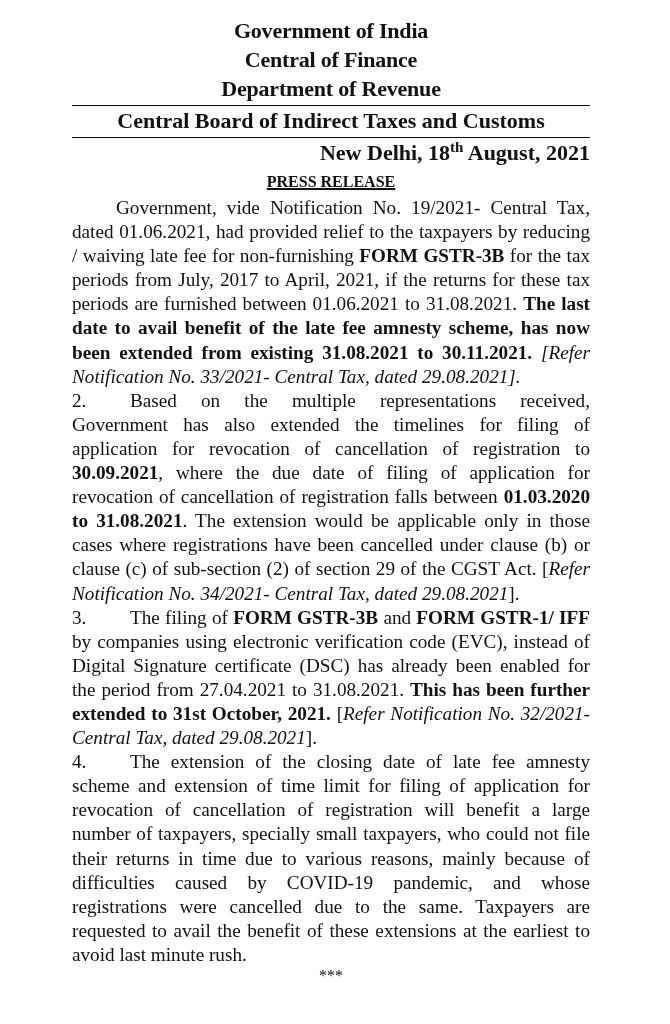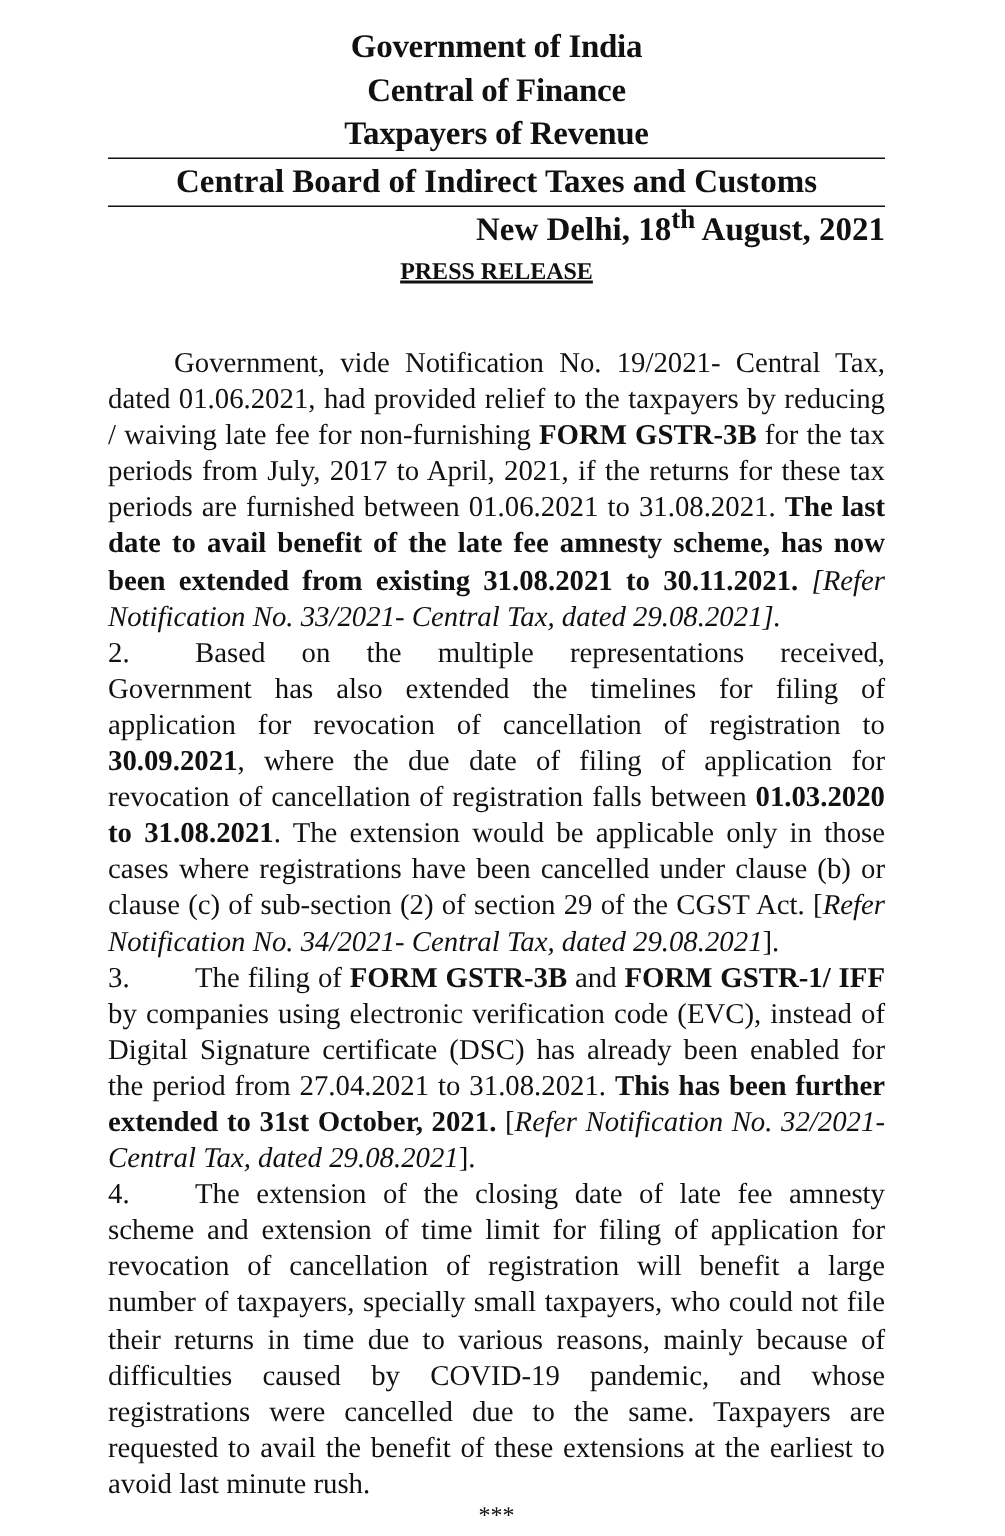--- a/index.html
+++ b/index.html
@@ -7,38 +7,38 @@
     width: 670px; height: 1024px; overflow: hidden;
     font-family: "Liberation Serif", "DejaVu Serif", serif;
     color: #111111;
   }
   .page { position: relative; width: 616px; height: 1024px; }
   .header { position: absolute; left: 72px; width: 518px; top: 16px; text-align: center; }
   .hline { font-weight: bold; font-size: 22px; line-height: 29px; letter-spacing: -0.2px; }
   .rule { border-top: 1.5px solid #111; margin: 2px 0 0 0; }
   .cbic { font-weight: bold; font-size: 22px; line-height: 29px; margin-top: 0px; }
   .dateline { text-align: right; font-weight: bold; font-size: 22px; line-height: 30px; }
-  .dateline sup { font-size: 18px; line-height: 0; vertical-align: super; }
+  .dateline sup { font-size: 15px; line-height: 0; vertical-align: super; }
   .press { font-weight: bold; font-size: 16px; line-height: 28px; text-decoration: underline; text-decoration-thickness: 1.5px; }
-  .body { position: absolute; left: 72px; width: 518px; top: 196px; font-size: 19.2px; line-height: 24.1px; margin-top: 35px; }
+  .body { position: absolute; left: 72px; width: 518px; top: 196px; font-size: 19.2px; line-height: 24.1px; }
   .para { text-align: justify; margin: 0; }
   .para .num { display: inline-block; width: 58px; }
   .indent { display: inline-block; width: 44px; }
   b { font-weight: bold; }
   i { font-style: italic; }
   .stars { text-align: center; margin-top: 0px; font-size: 16px; line-height: 18px; }
 </style>
 </head>
 <body>
 
 <div class="page">
   <div class="header">
     <div class="hline">Government of India</div>
     <div class="hline">Central of Finance</div>
-    <div class="hline">Taxpayers of Revenue</div>
+    <div class="hline">Department of Revenue</div>
     <div class="rule"></div>
     <div class="cbic">Central Board of Indirect Taxes and Customs</div>
     <div class="rule"></div>
     <div class="dateline"><span>New Delhi, 18</span><sup>th</sup><span> August, 2021</span></div>
     <div class="press">PRESS RELEASE</div>
   </div>
 
   <div class="body">
     <p class="para"><span class="indent"></span><span>Government, vide Notification No. 19/2021- Central Tax, dated 01.06.2021, had provided relief to the taxpayers by reducing / waiving late fee for non-furnishing </span><b>FORM GSTR-3B</b><span> for the tax periods from July, 2017 to April, 2021, if the returns for these tax periods are furnished between 01.06.2021 to 31.08.2021.  </span><b>The last date to avail benefit of the late fee amnesty scheme, has now been extended from existing 31.08.2021 to 30.11.2021.</b><i> [Refer Notification No. 33/2021- Central Tax, dated 29.08.2021].</i></p>
 

